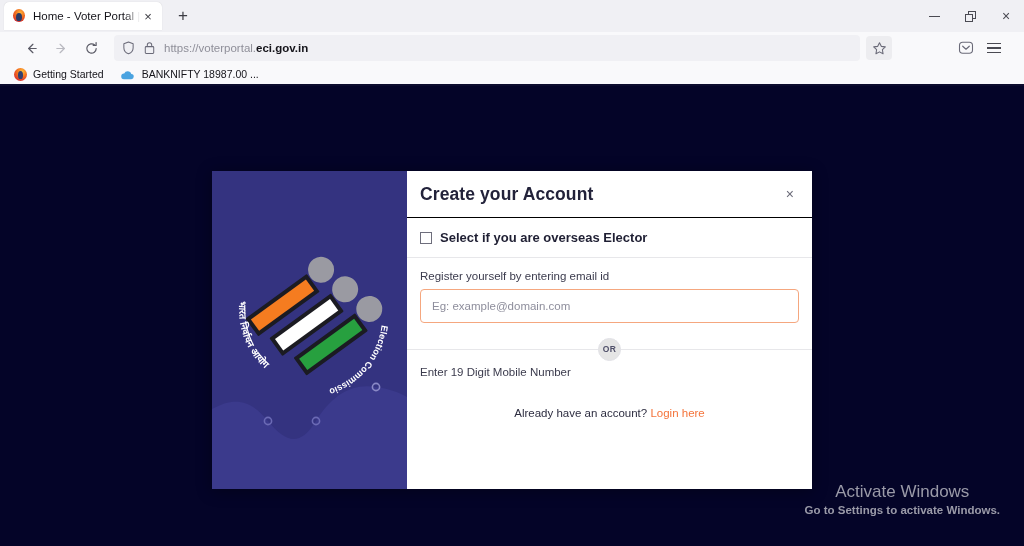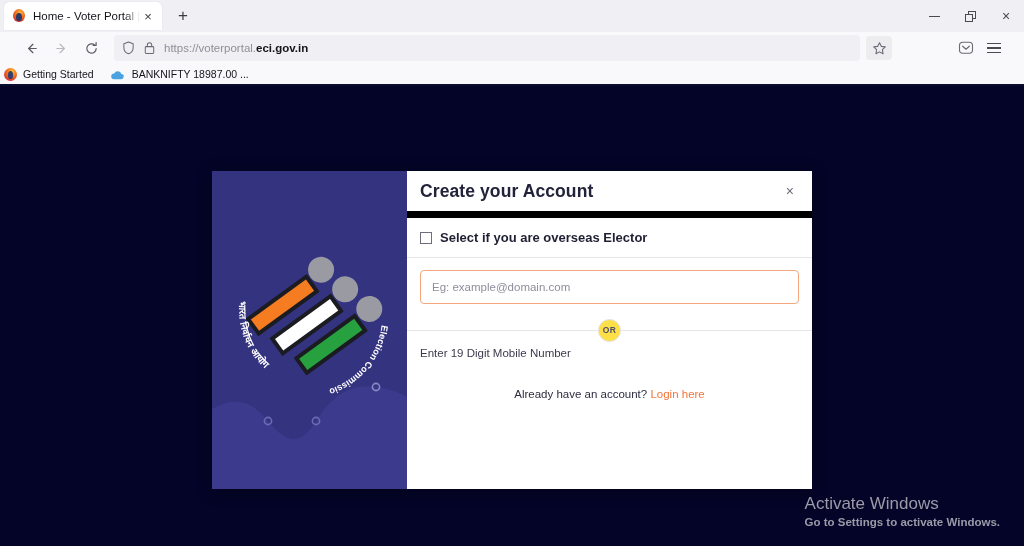--- a/index.html
+++ b/index.html
@@ -96,21 +96,21 @@
   }
   .tool-btn {
     width: 28px; height: 26px;
     display: flex; align-items: center; justify-content: center;
   }
   .hamb { display: flex; flex-direction: column; gap: 3px; }
   .hamb i { display: block; width: 14px; height: 1.6px; background: #4a4a52; }
 
   .bookmarkbar {
     height: 22px; background: #f9f9fb;
-    display: flex; align-items: center; padding: 0 4px;
+    display: flex; align-items: center; padding: 0 14px;
     border-bottom: 2px solid #0c0c2e;
   }
   .bm { display: flex; align-items: center; margin-right: 16px; }
   .bm-label { font-size: 10.5px; color: #15141a; white-space: nowrap; }
   .bm-ico { width: 13px; height: 13px; margin-right: 6px; position: relative; flex:0 0 13px;}
   .bm-ico .ff-outer {
     position: absolute; left: 0; top: 0; width: 13px; height: 13px;
     background: radial-gradient(circle at 62% 28%, #ffc13a 0%, #f4711f 40%, #e03a2a 72%, #a02a8f 100%);
     border-radius: 50%;
   }
@@ -139,21 +139,21 @@
     position: relative; overflow: hidden;
   }
   .brand svg { position: absolute; left: 0; top: 0; }
 
   
   .form { flex: 1; display: flex; flex-direction: column; background: #fff; }
 
   .modal-head {
     height: 47px; flex: 0 0 47px;
     display: flex; align-items: center; justify-content: space-between;
-    padding: 0 14px 0 13px; border-bottom: 7px solid #000000;
+    padding: 0 14px 0 13px; border-bottom: 1px solid #000000;
   }
   .modal-title { font-size: 17.5px; font-weight: 700; color: #22223a; letter-spacing: .1px; }
   .modal-close { font-size: 14px; color: #6a6a78; line-height: 1; padding: 3px 4px; }
 
   .overseas-row {
     height: 40px; flex: 0 0 40px; display: flex; align-items: center;
     padding: 0 13px; border-bottom: 1px solid #e7e7ea;
   }
   .cbox {
     width: 12px; height: 12px; flex: 0 0 12px;
@@ -172,34 +172,34 @@
   }
   .tfield::placeholder { color: #8e8e9c; }
 
   .or-wrap {
     position: relative; height: 34px; margin: 9px -13px 0 -13px;
     display: flex; align-items: center; justify-content: center;
   }
   .or-line { position: absolute; left: 0; right: 0; top: 50%; height: 1px; background: #e7e7ea; }
   .or-badge {
     position: relative; width: 23px; height: 23px; border-radius: 50%;
-    border: 1px solid #e2e2e7; background: #fde047;
+    border: 1px solid #e2e2e7; background: #e5e5e5;
     display: flex; align-items: center; justify-content: center;
     font-size: 8.5px; font-weight: 700; color: #50506a; letter-spacing: .3px;
   }
 
   .login-row {
     text-align: center; font-size: 11.5px; color: #2d2d40;
     padding: 22px 0 0 0;
   }
   .login-link { color: #f4743b; text-decoration: none; }
 
   
   .watermark {
-    position: absolute; right: 24px; bottom: 16px; text-align: left; margin-left: 28px;
+    position: absolute; right: 24px; bottom: 28px; text-align: center; margin-left: 28px;
   }
   .wm-title { font-size: 17px; color: #9a9aa8; font-weight: 400; line-height: 1.35; }
   .wm-sub { font-size: 11.5px; color: #9a9aa8; font-weight: bold; }
 </style>
 </head>
 <body>
 
 <div id="browser-chrome">
 
   <div class="tabstrip">
@@ -347,20 +347,21 @@
         <span class="modal-close">×</span>
       </div>
 
       <div class="overseas-row">
         <span class="cbox"></span>
         <span class="overseas-label">Select if you are overseas Elector</span>
       </div>
 
       <div class="form-body">
 
+        <div class="field-label">Register yourself by entering email id</div>
         <input class="tfield" type="text" placeholder="Eg: example@domain.com" style="">
 
         <div class="or-wrap">
           <span class="or-line"></span>
           <span class="or-badge">OR</span>
         </div>
 
         <div class="field-label">Enter 19 Digit Mobile Number</div>
 
         <div class="login-row">

